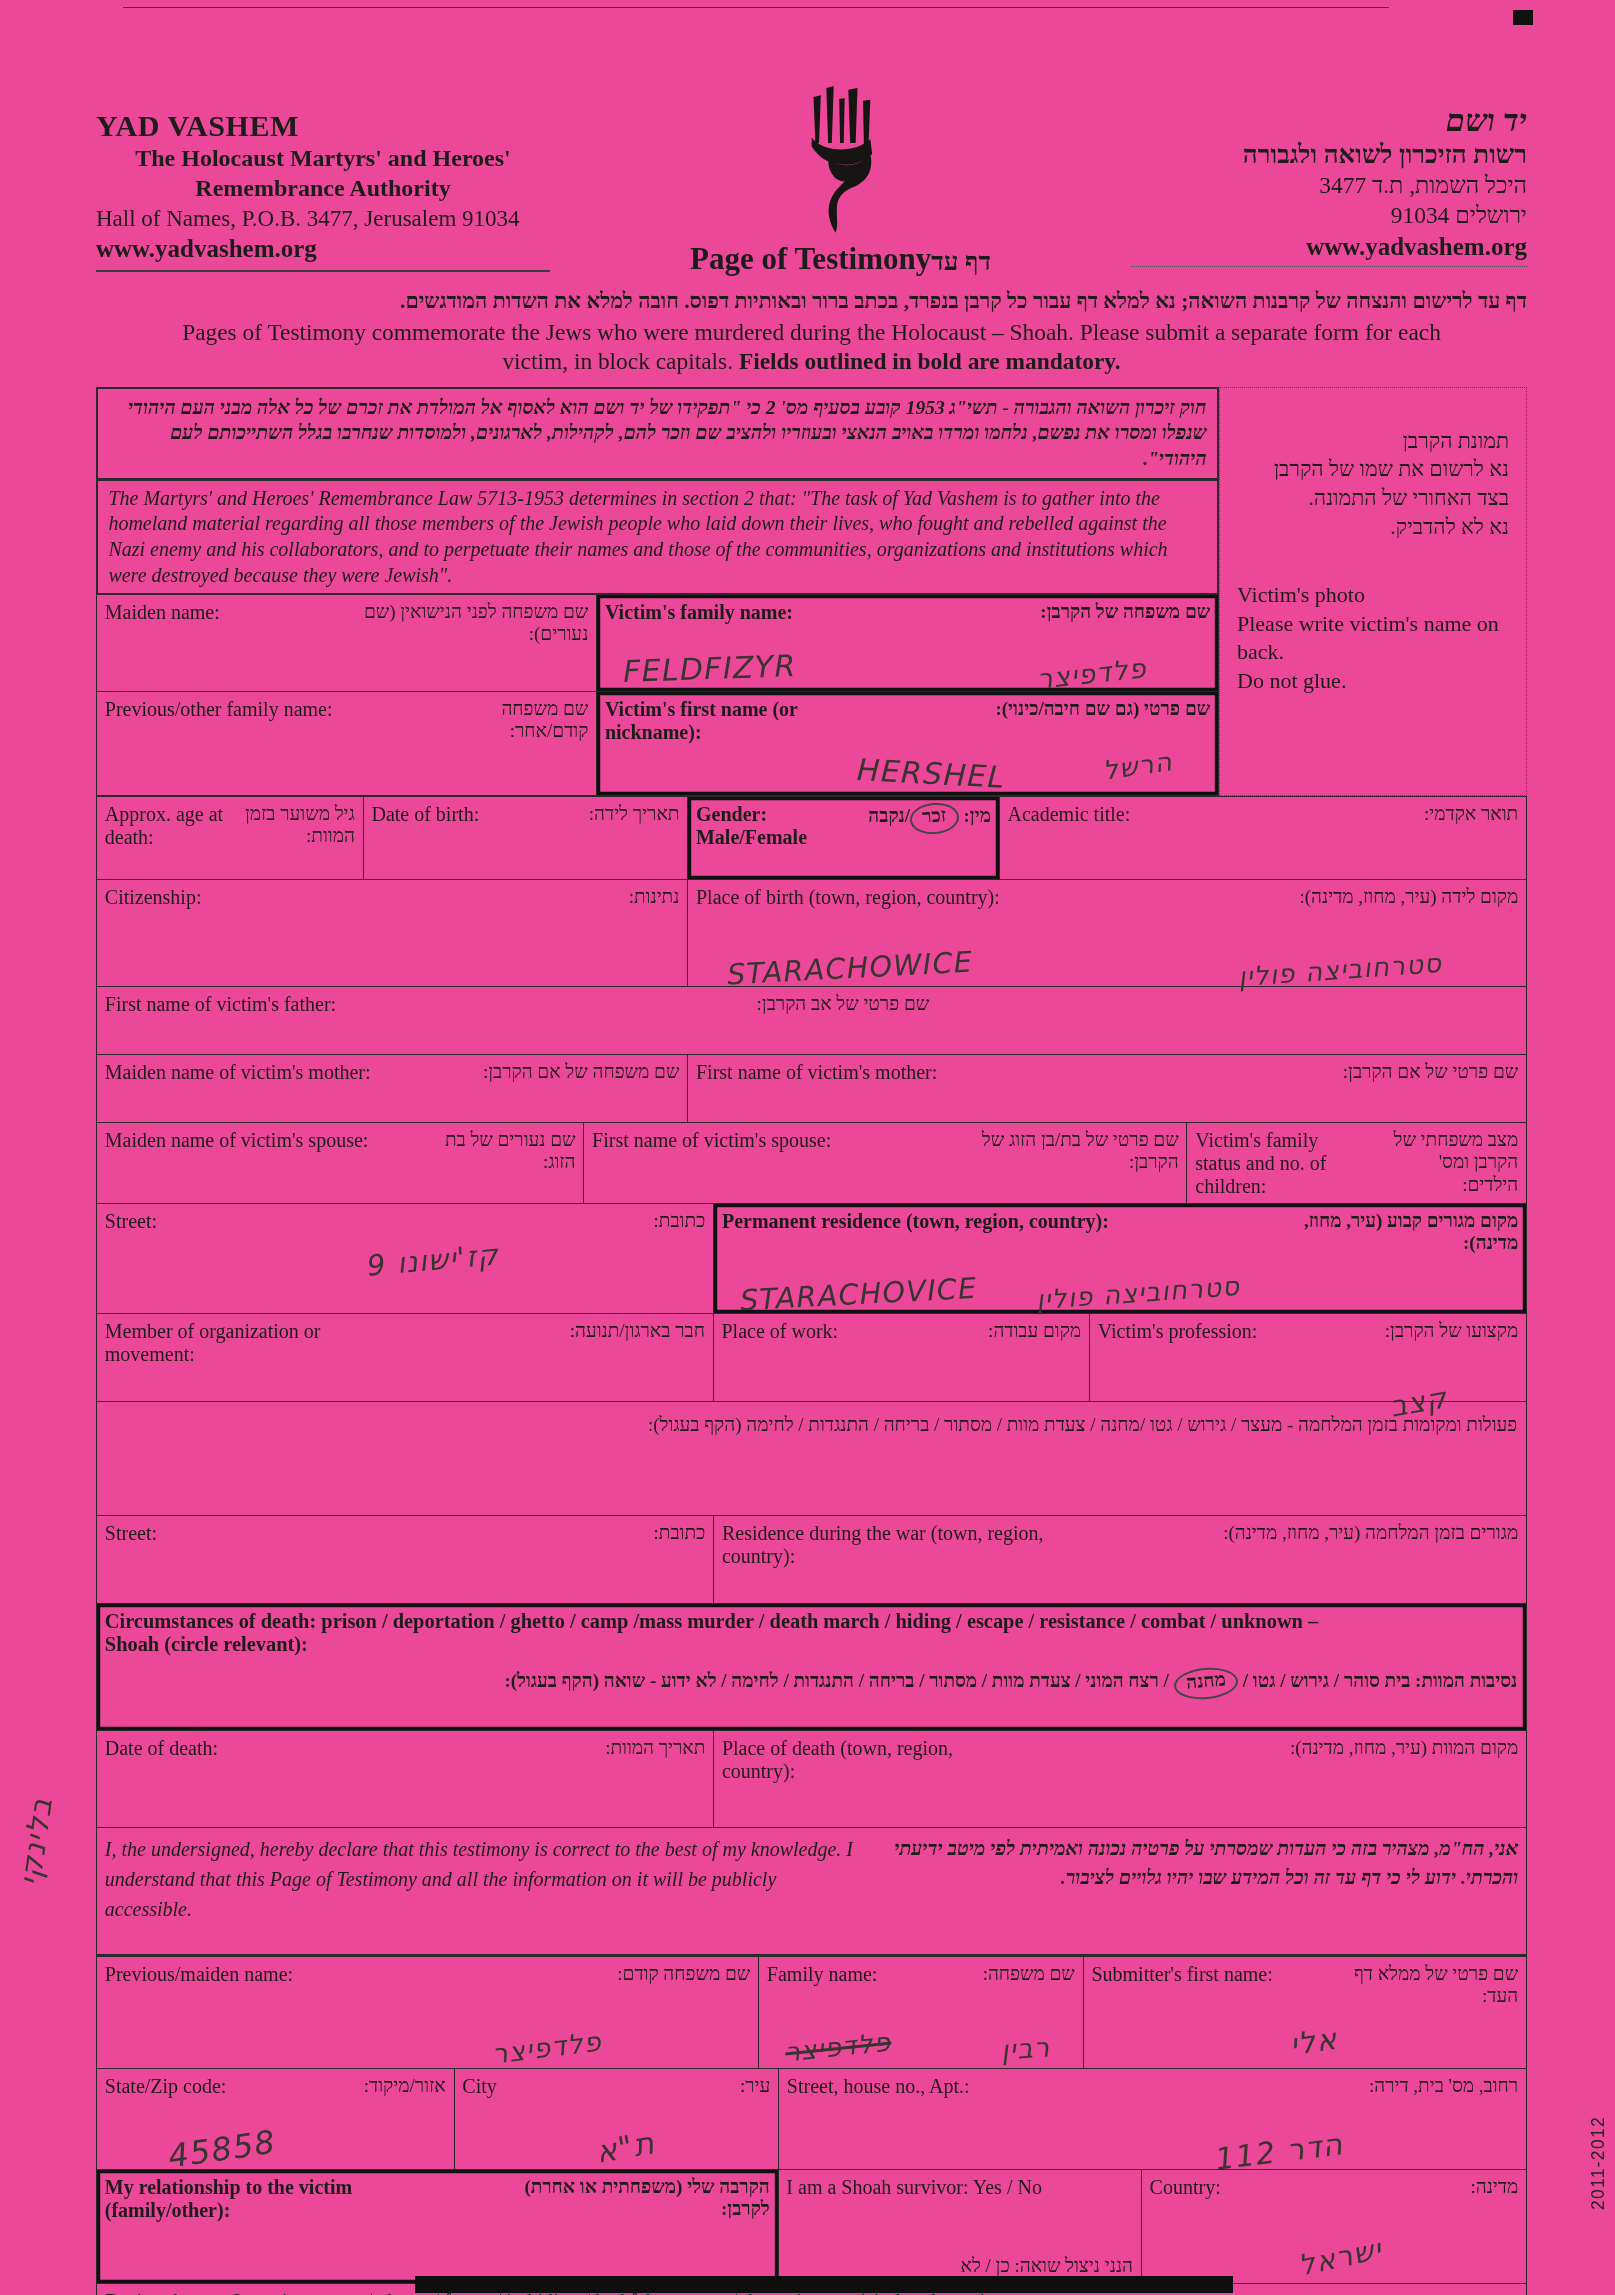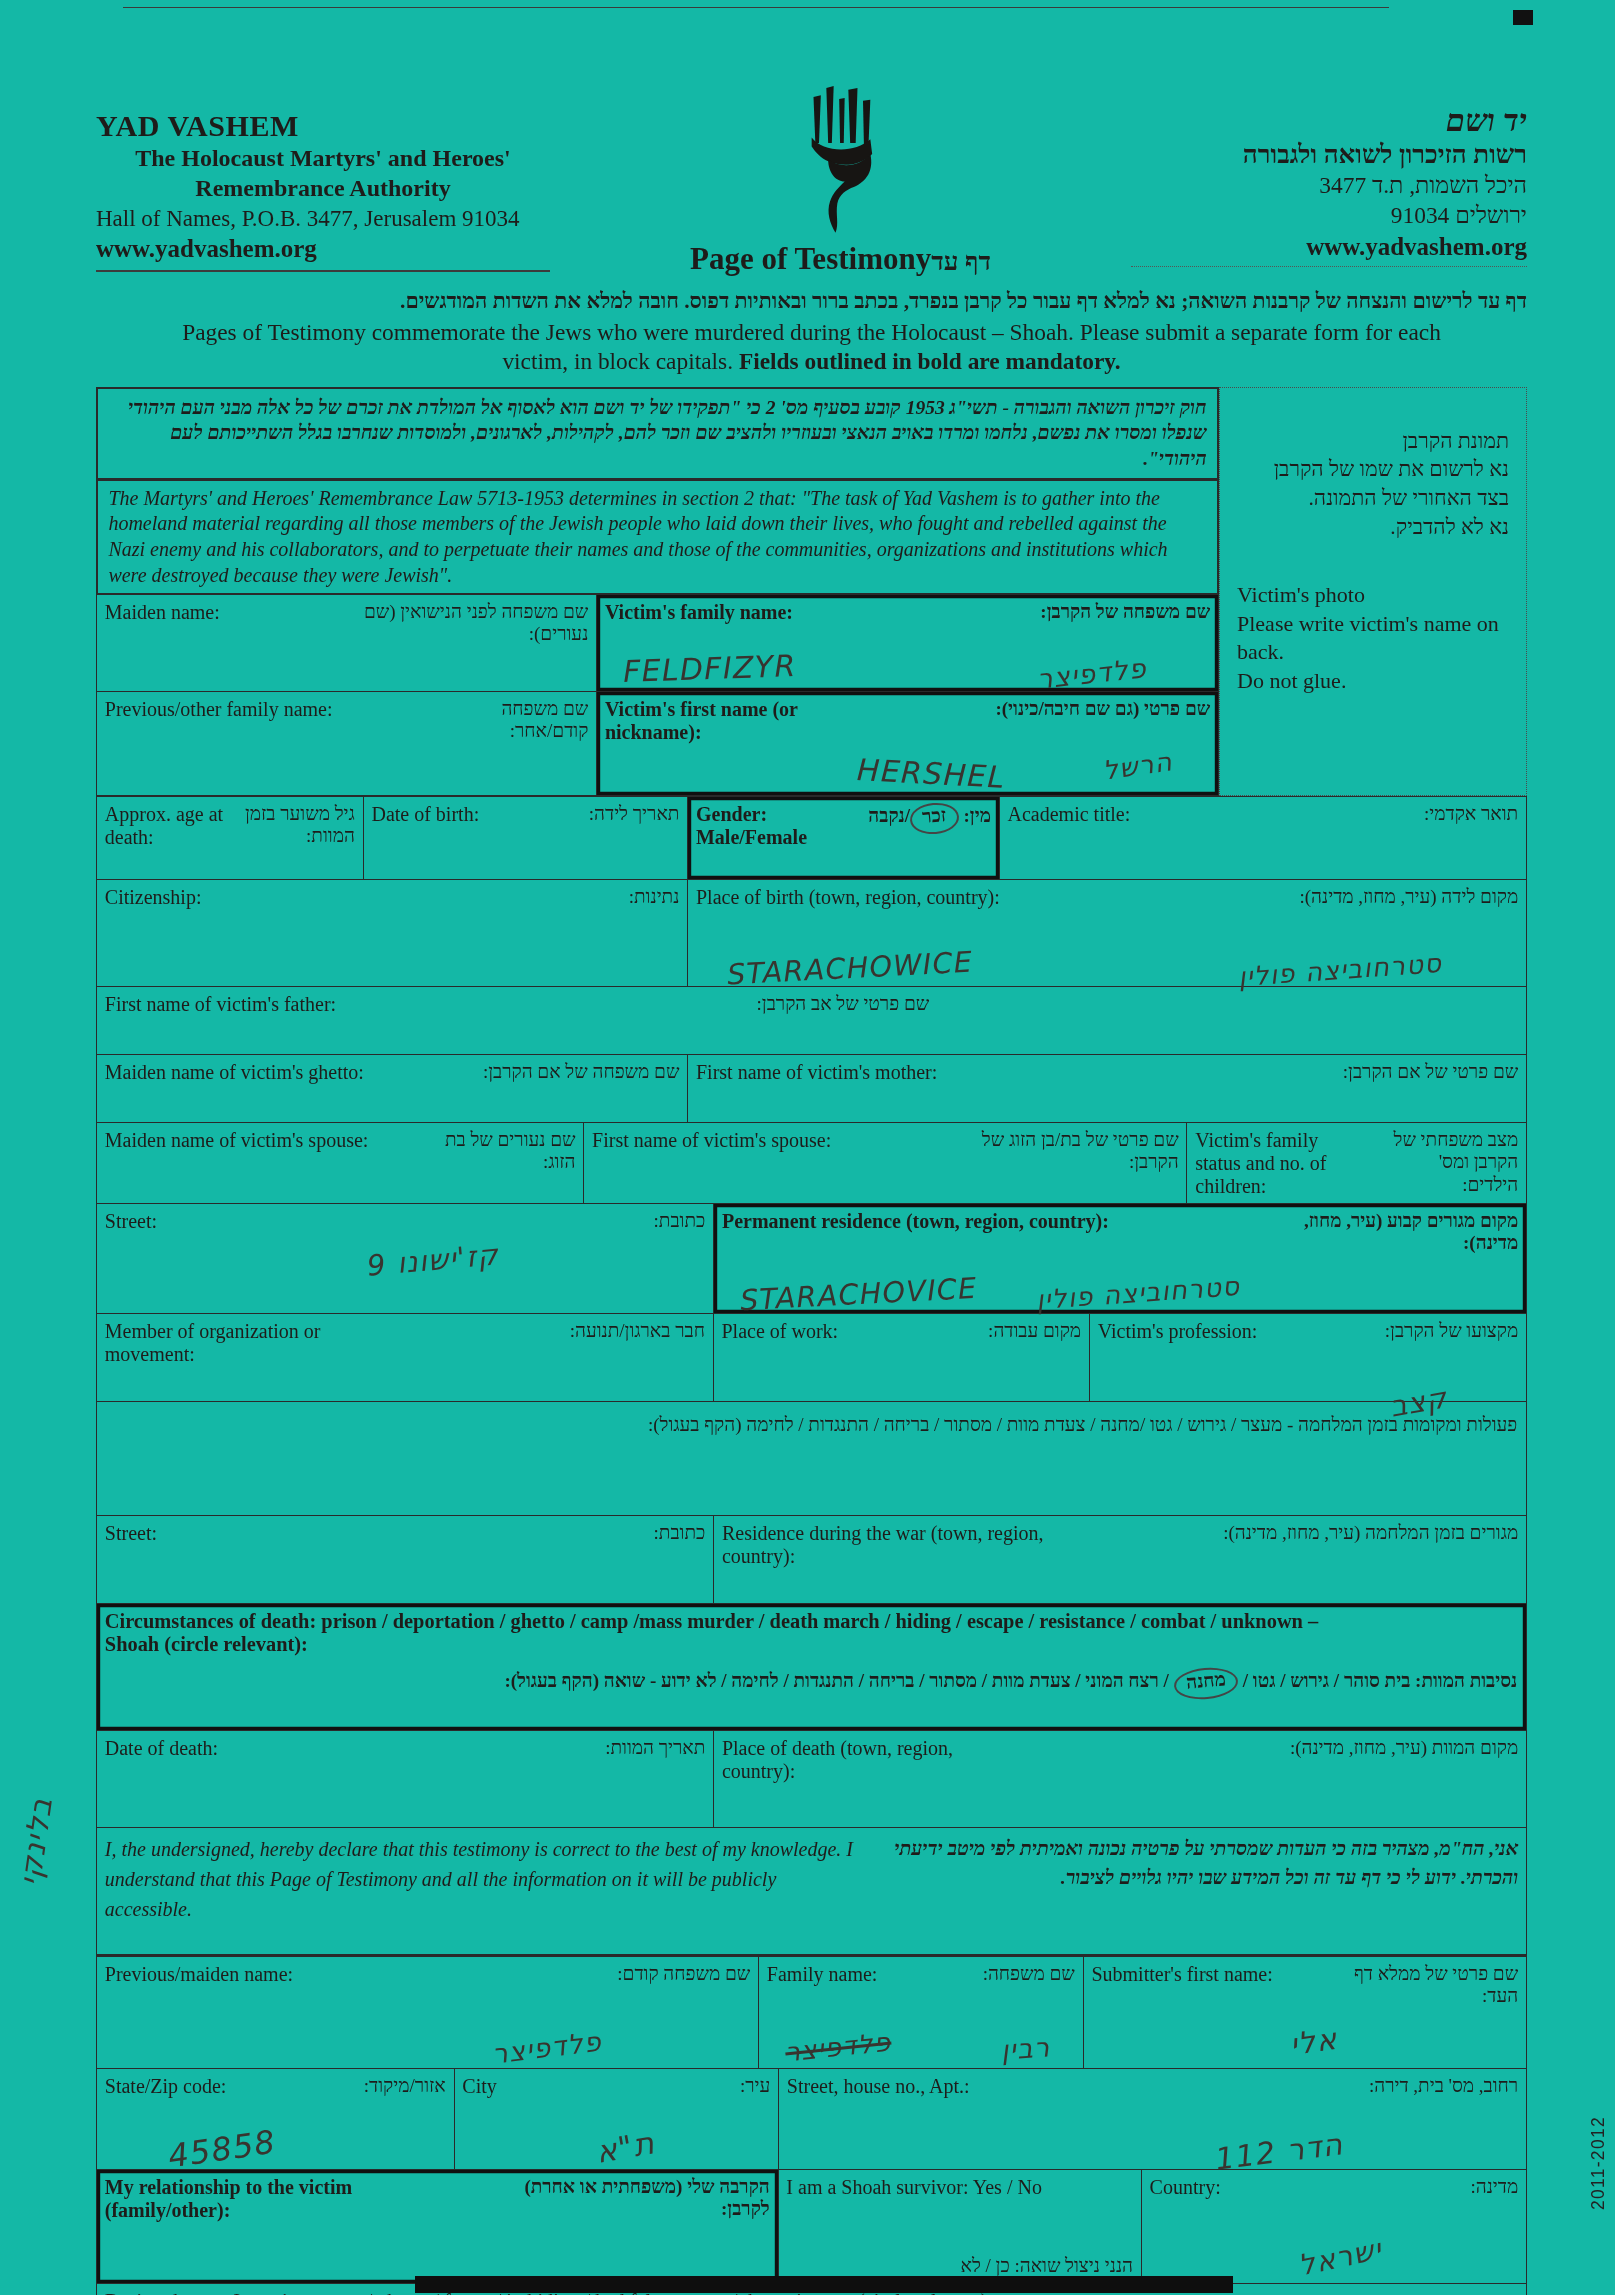--- a/index.html
+++ b/index.html
@@ -1,19 +1,19 @@
 <!DOCTYPE html>
 <html style="font-size:10.4px"><head>
 <meta charset="utf-8">
 <style>
   * { margin:0; padding:0; box-sizing:border-box; }
   body { background:#777; }
   .page {
     position:relative; width:1615px; height:2295px;
-    background:#14b8a6; overflow:hidden;
+    background:#ec4899; overflow:hidden;
     color:#1e1c1a; font-family:"Liberation Serif", serif;
   }
   .content { position:absolute; left:96px; top:83px; width:1431px; }
 
   
   .scanline { position:absolute; left:123px; top:6.5px; width:1266px; height:1.9px; background:#3a3a3a; }
   .scandot  { position:absolute; left:1513px; top:10.4px; width:19.5px; height:14.3px; background:#111; }
   .botbar   { position:absolute; left:415px; top:2276px; width:818px; height:17px; background:#0e0e0e; }
   .yearmark { position:absolute; right:6.5px; top:2116px; writing-mode:vertical-rl; transform:rotate(180deg);
               font-family:"Liberation Sans", sans-serif; font-size:17.5px; color:#222; letter-spacing:1.3px; }
@@ -207,21 +207,21 @@
 
     <div class="r" style="min-height:68px">
       <div class="c" style="width:840px">
         <span class="en">First name of victim's father:</span>
         <span class="he">שם פרטי של אב הקרבן:</span>
       </div>
     </div>
 
     <div class="r" style="min-height:68px">
       <div class="c" style="width:591px">
-        <span class="en" style="max-width:273px">Maiden name of victim's ghetto:</span>
+        <span class="en" style="max-width:273px">Maiden name of victim's mother:</span>
         <span class="he">שם משפחה של אם הקרבן:</span>
       </div>
       <div class="c" style="width:840px">
         <span class="en">First name of victim's mother:</span>
         <span class="he">שם פרטי של אם הקרבן:</span>
       </div>
     </div>
 
     <div class="r" style="min-height:81px">
       <div class="c" style="width:487px">

